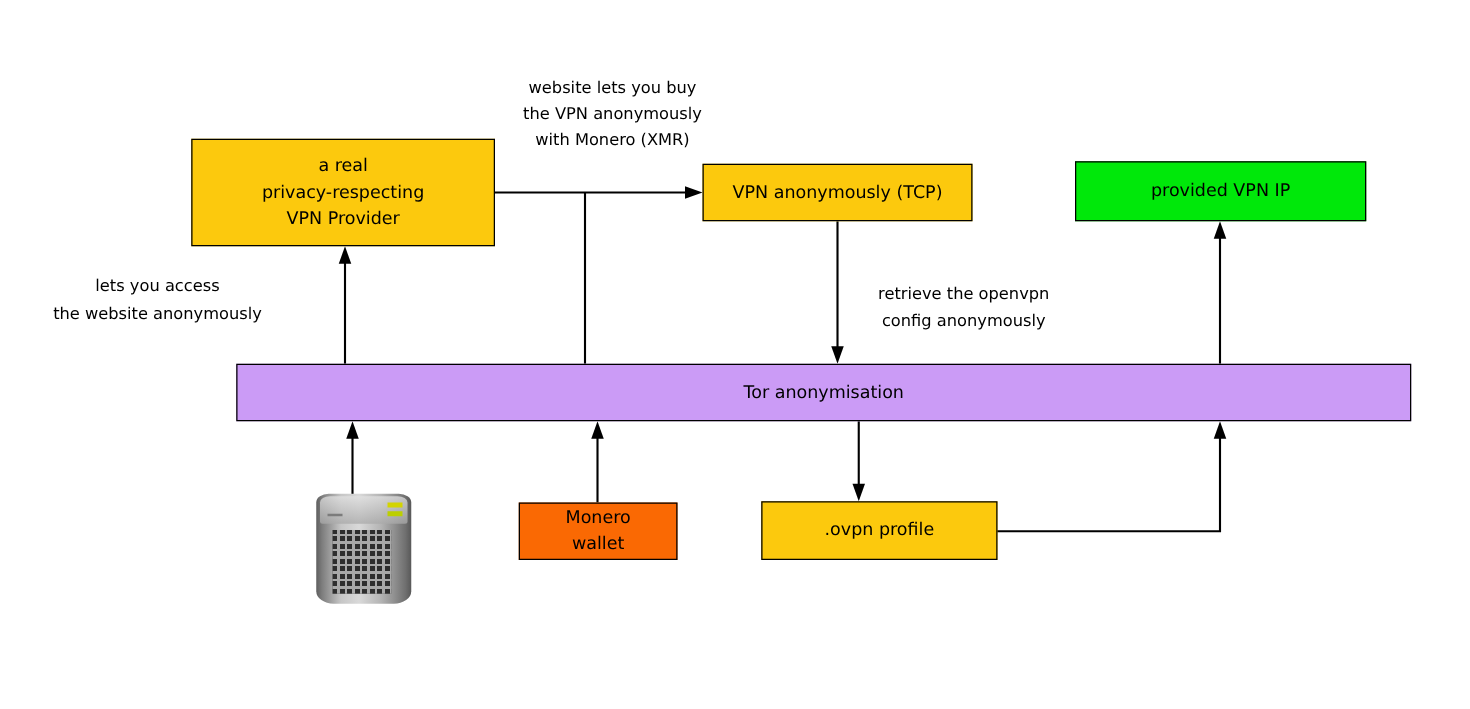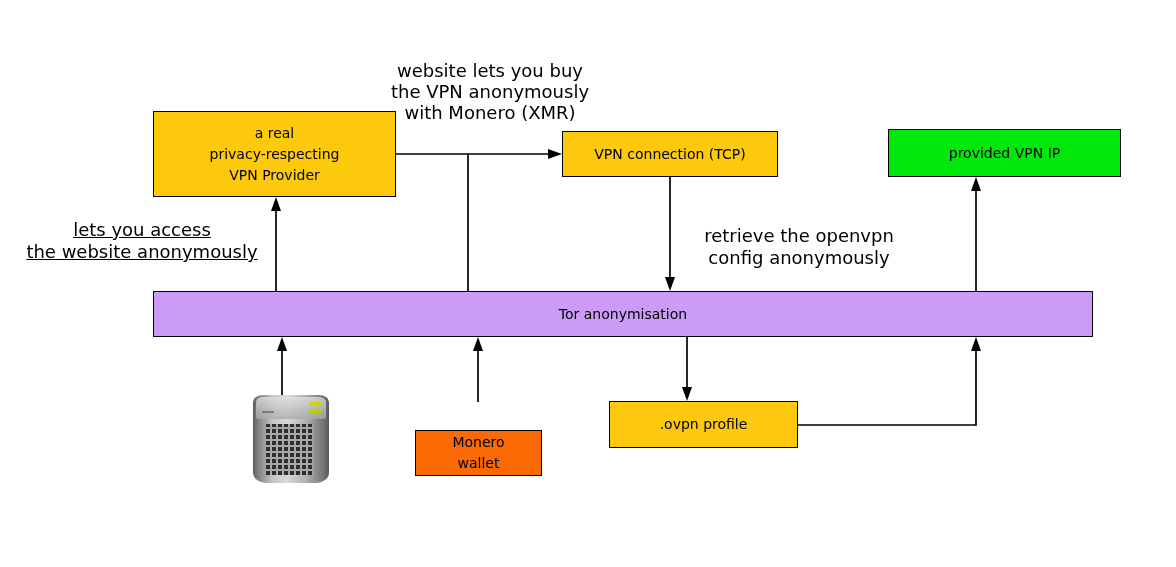--- a/index.html
+++ b/index.html
@@ -30,26 +30,26 @@
     position:absolute;
     border:1.6px solid var(--line,#000);
     box-sizing:border-box;
     display:flex;align-items:center;justify-content:center;
     text-align:center;
     font-size:14px;line-height:21px;
     white-space:pre-line;
   }
   .gold{background:var(--gold,#fcc90d);}
   .green{background:var(--green,#00e80a);}
-  .purple{background:var(--purple,#cb9bf6);}
-  .orange{background:var(--orange,#fa6903);margin-top:28px;}
+  .purple{background:var(--purple,#cb9bf6);margin-left:36px;}
+  .orange{background:var(--orange,#fa6903);}
 
   .note{
     position:absolute;
-    font-size:18px;line-height:22px;
+    font-size:13px;line-height:22px;
     text-align:center;
     white-space:pre-line;
   }
 
   
   .tower{
     position:absolute;left:253px;top:395px;width:76px;height:88px;
     background:linear-gradient(90deg,#5e5e5e 0%,#7d7d7d 6%,#c6c6c6 26%,#d9d9d9 45%,#b4b4b4 68%,#909090 82%,#6f6f6f 94%,#585858 100%);
     border-radius:10px 10px 14px 14px / 7px 7px 10px 10px;
   }
@@ -116,39 +116,39 @@
     <g>
       <polyline points="766,425 976,425 976,350"></polyline>
       <polygon points="976,337 971,351 981,351"></polygon>
     </g>
   </svg>
 
   <div class="box gold" style="left:153px;top:111px;width:243px;height:86px;">a real
 privacy-respecting
 VPN Provider</div>
 
-  <div class="box gold" style="left:562px;top:131px;width:216px;height:46px;">VPN connection (TCP)</div>
+  <div class="box gold" style="left:562px;top:131px;width:216px;height:46px;">VPN anonymously (TCP)</div>
 
-  <div class="box green" style="left:888px;top:129px;width:233px;height:48px;">provided VPN IP</div>
+  <div class="box green" style="left:860px;top:129px;width:233px;height:48px;">provided VPN IP</div>
 
   <div class="box purple" style="left:153px;top:291px;width:940px;height:46px;">Tor anonymisation</div>
 
   <div class="box orange" style="left:415px;top:402px;width:127px;height:46px;">Monero
 wallet</div>
 
   <div class="box gold" style="left:609px;top:401px;width:189px;height:47px;">.ovpn profile</div>
 
   <div class="note" style="left:368px;top:60px;width:244px;line-height:21px;">website lets you buy
 the VPN anonymously
 with Monero (XMR)</div>
 
-  <div class="note" style="left:20px;top:219px;width:244px;text-decoration:underline;">lets you access
+  <div class="note" style="left:4px;top:219px;width:244px;">lets you access
 the website anonymously</div>
 
-  <div class="note" style="left:688px;top:225px;width:222px;text-align:center;">retrieve the openvpn
+  <div class="note" style="left:660px;top:225px;width:222px;text-align:center;">retrieve the openvpn
 config anonymously</div>
 
 
   <div class="tower">
     <div class="tower-cap"></div>
     <div class="tower-logo"></div>
     <div class="led led-1"></div>
     <div class="led led-2"></div>
     <div class="vents"></div>
   </div>

